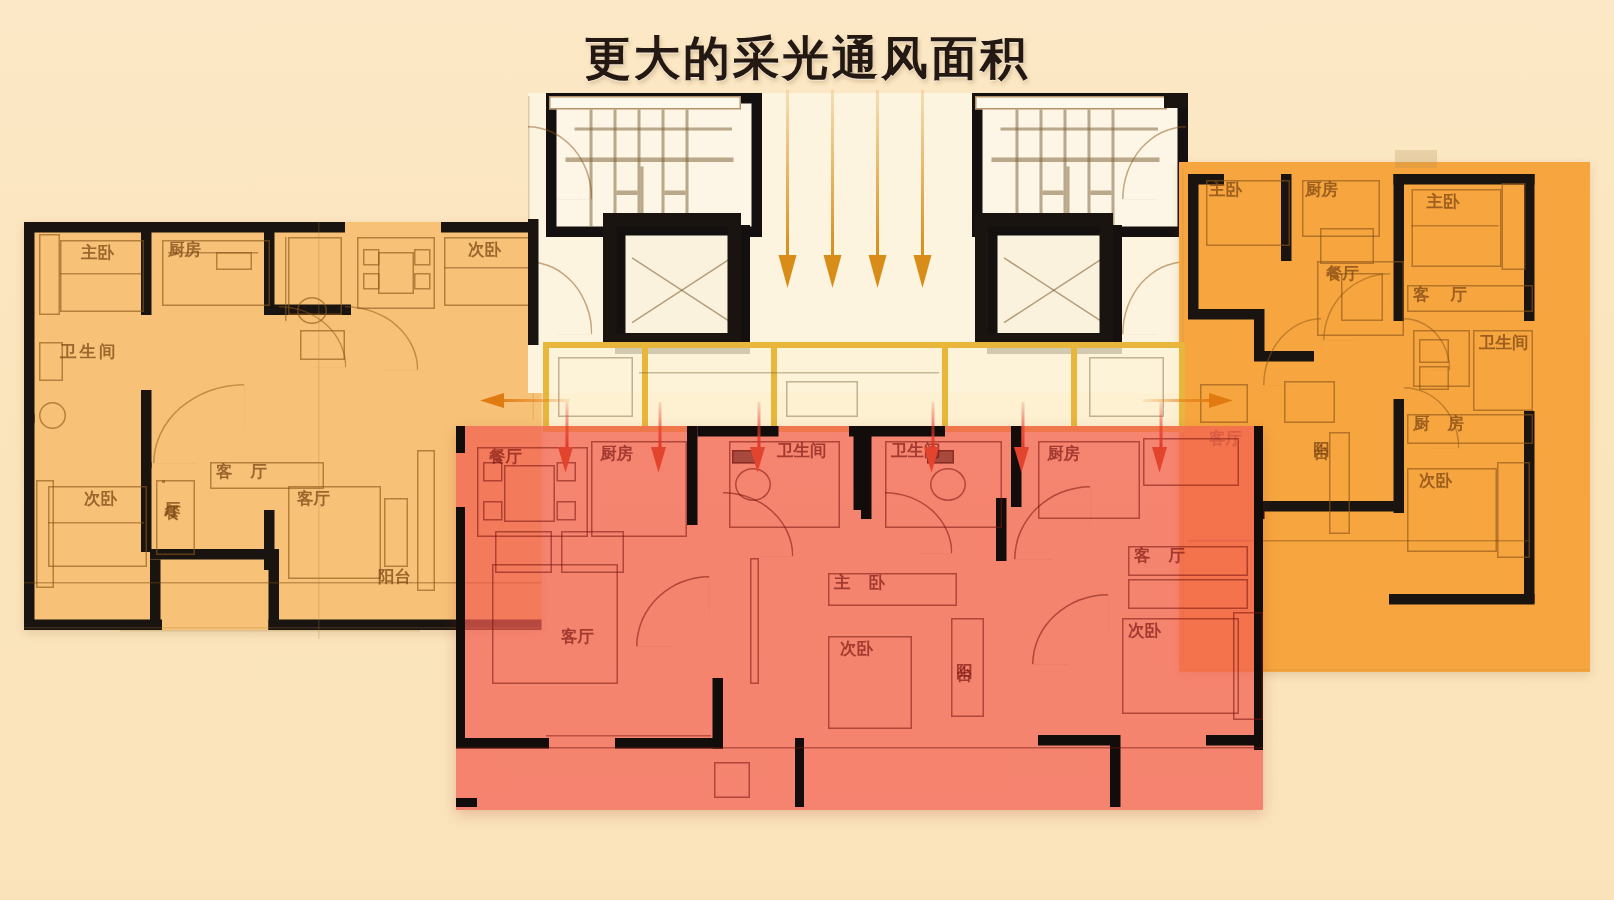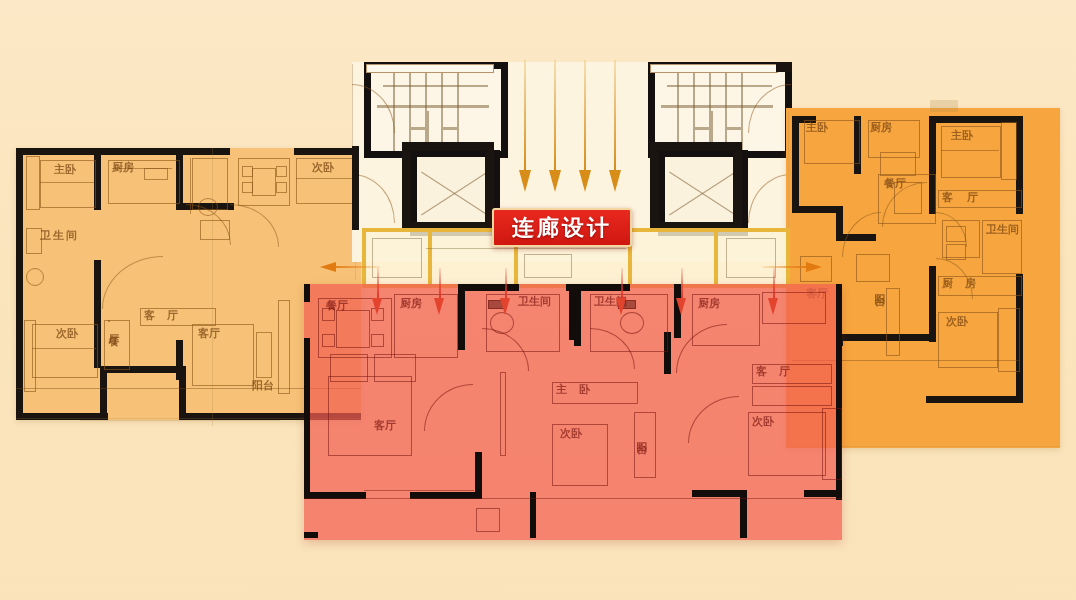--- a/index.html
+++ b/index.html
@@ -104,20 +104,21 @@
   .liftBox .x1{transform:rotate(33deg);}
   .liftBox .x2{transform:rotate(-33deg);}
 
   .faint{position:absolute;background:rgba(170,130,70,.22);}
 </style>
 </head>
 <body>
 
 <div id="stage">
 
+  <div class="title">更大的采光通风面积</div>
 
   <div class="plan" id="leftUnit">
     <div class="base"></div>
 
     <div class="wall" style="left:0;top:0;width:7px;height:272px;"></div>
     <div class="wall" style="left:0;top:0;width:214px;height:7px;"></div>
     <div class="wall" style="left:278px;top:0;width:67px;height:7px;"></div>
     <div class="wall" style="left:338px;top:0;width:7px;height:112px;"></div>
     <div class="wall" style="left:0;top:265px;width:92px;height:7px;"></div>
     <div class="wall" style="left:84px;top:225px;width:7px;height:47px;"></div>
@@ -456,15 +457,14 @@
 
   <div class="hArrow flip" style="left:320px;top:262px;width:60px;">
     <div class="shaft" style="width:48px;"></div>
       <div class="head"></div>
   </div>
   <div class="hArrow" style="left:762px;top:262px;width:60px;">
     <div class="shaft" style="width:48px;"></div>
       <div class="head"></div>
   </div>
 
-  <div class="banner">连廊设计</div>
 
 </div>
 
 </body></html>

